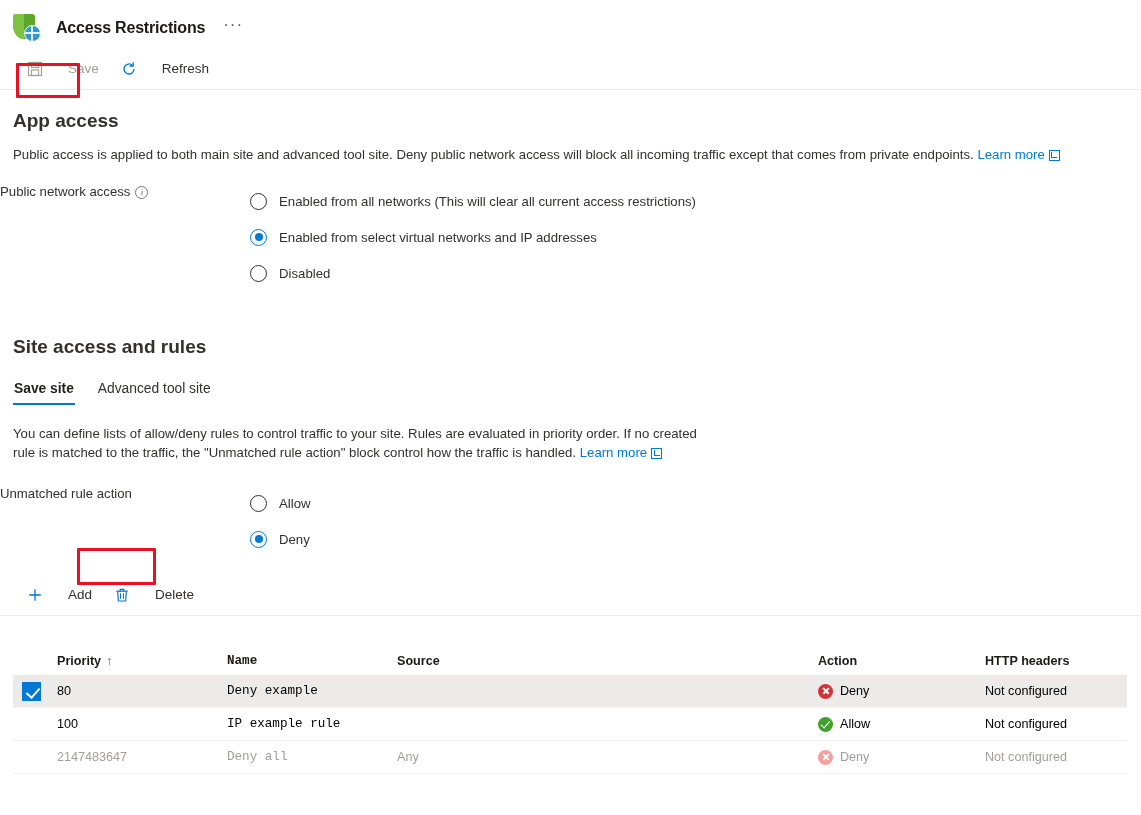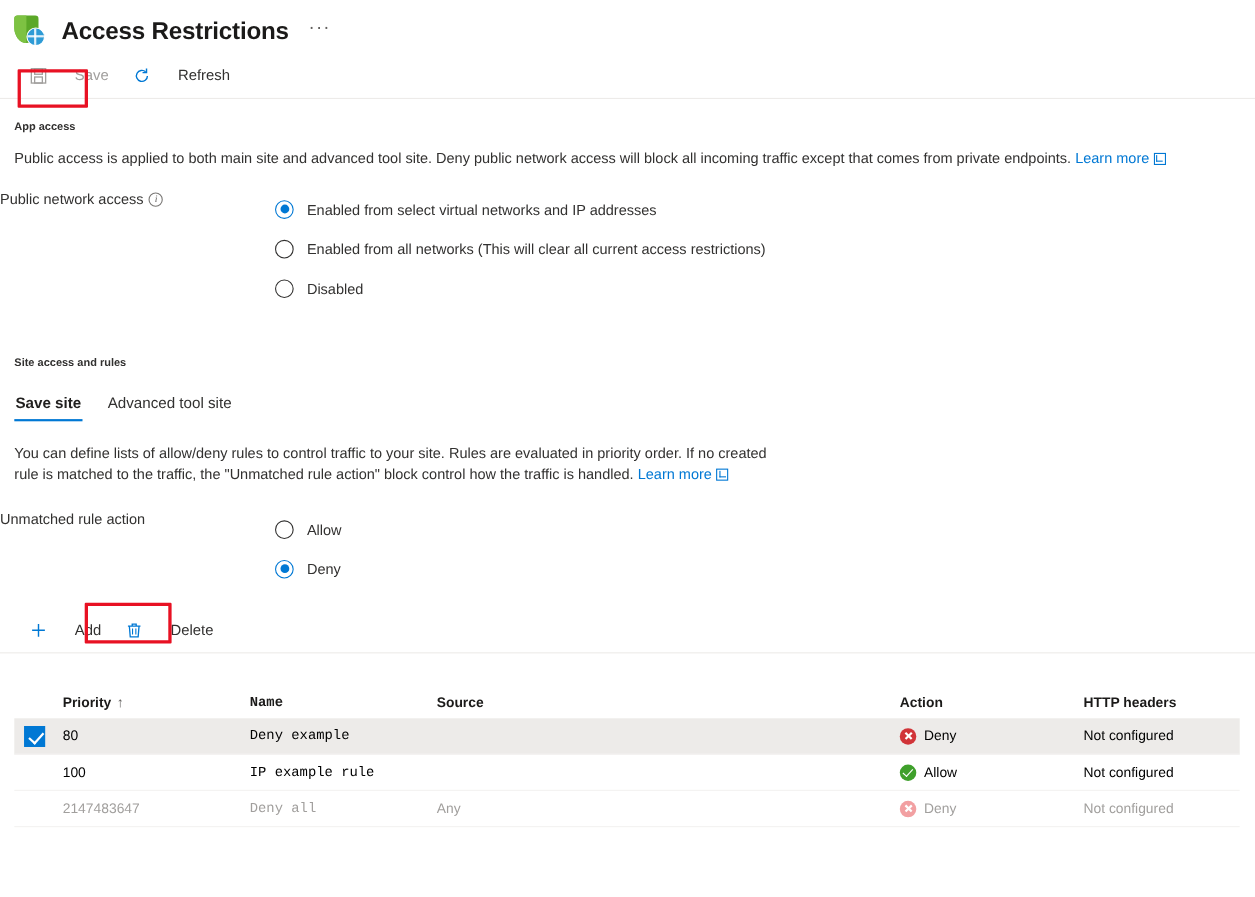--- a/index.html
+++ b/index.html
@@ -32,21 +32,21 @@
   }
   .globe:before {
     content: ""; position: absolute; left: 6px; top: -1px; width: 2px; height: 18px;
     background: #ffffff; opacity: .85;
   }
   .globe:after {
     content: ""; position: absolute; left: -1px; top: 6px; width: 18px; height: 2px;
     background: #ffffff; opacity: .85;
   }
   .page-title {
-    font-size: 22px; font-weight: 600; color: #1b1a19;
+    font-size: 16px; font-weight: 600; color: #1b1a19;
     margin-left: 12px; letter-spacing: -.2px;
   }
   .ellipsis-btn {
     margin-left: 18px; color: #605e5c; font-size: 17px; letter-spacing: 1px;
     cursor: pointer; line-height: 1; padding-bottom: 8px;
   }
 
   
   .cmdbar {
     display: flex; align-items: center; height: 42px;
@@ -64,21 +64,21 @@
 
   .hl-box {
     position: absolute; border: 3px solid #e81123; pointer-events: none;
     border-radius: 1px;
   }
   #hl-save   { left: 16px;  top: 63px;  width: 64px;  height: 35px; }
   #hl-delete { left: 77px;  top: 548px; width: 79px;  height: 37px; }
 
   
   .section-title {
-    font-size: 10px; font-weight: 600; color: #323130;
+    font-size: 19px; font-weight: 600; color: #323130;
     padding: 0 0 0 13px;
   }
   .body-text {
     font-size: 13.2px; color: #323130; line-height: 19px;
     padding-left: 13px; max-width: 1120px;
   }
   a.link { color: #0078d4; text-decoration: none; cursor: pointer; }
   .ext-ico { display: inline-block; width: 10px; height: 10px; position: relative; margin-left: 4px; }
   .ext-ico:before {
     content: ""; position: absolute; inset: 1px 1px 0 0;
@@ -240,26 +240,26 @@
   </div>
   <div style="height:19px"></div>
 
   <div class="field-row">
     <div class="field-label">
       <span>Public network access</span>
       <span class="info-ico">i</span>
     </div>
     <div class="radio-group">
       <div class="radio-item">
+        <span class="radio"></span>
+        <span class="radio-label">Enabled from all networks (This will clear all current access restrictions)</span>
+      </div>
+      <div class="radio-item">
         <span class="radio checked"></span>
         <span class="radio-label">Enabled from select virtual networks and IP addresses</span>
-      </div>
-      <div class="radio-item">
-        <span class="radio"></span>
-        <span class="radio-label">Enabled from all networks (This will clear all current access restrictions)</span>
       </div>
       <div class="radio-item">
         <span class="radio"></span>
         <span class="radio-label">Disabled</span>
       </div>
     </div>
   </div>
 
   <div style="height:45px"></div>
   <div class="section-title">Site access and rules</div>

